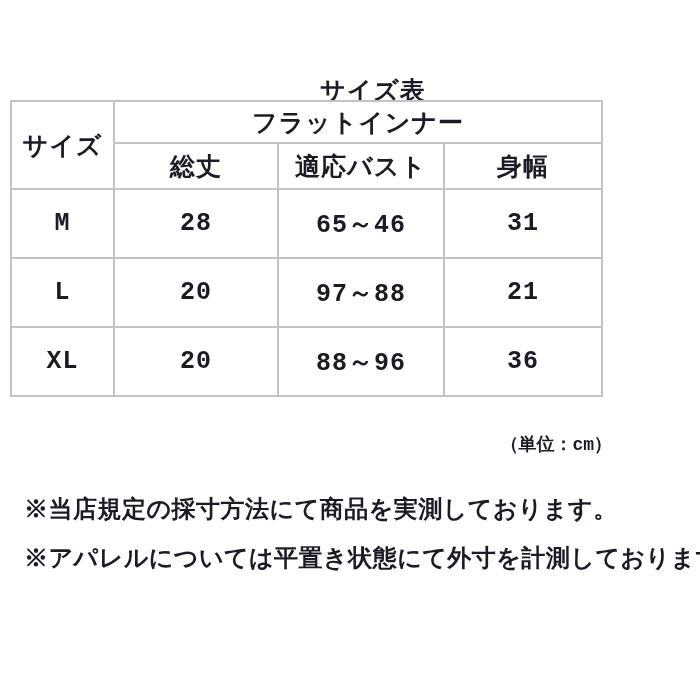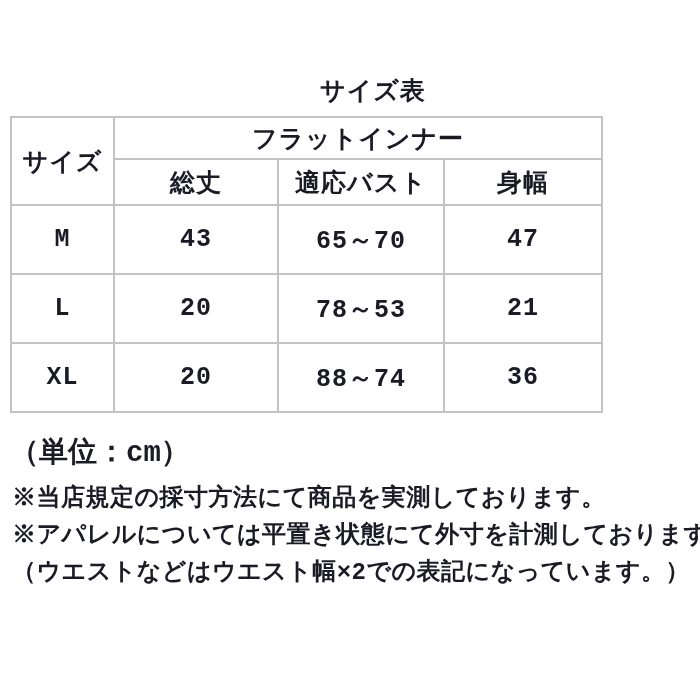--- a/index.html
+++ b/index.html
@@ -22,21 +22,21 @@
     left: 46px;
     right: 0;
     margin: 0;
     text-align: center;
     font-size: 25px;
     font-weight: bold;
     letter-spacing: 1px;
   }
   table.size-table {
     position: absolute;
-    top: 116px;
+    top: 100px;
     left: 10px;
     border-collapse: collapse;
     table-layout: fixed;
   }
   table.size-table th,
   table.size-table td {
     border: 2px solid #c3c3c3;
     background: #ffffff;
     text-align: center;
     vertical-align: middle;
@@ -50,31 +50,32 @@
   .col-bust  { width: 166px; }
   .col-width { width: 158px; }
   tr.group-row   { height: 42px; }
   tr.subhead-row { height: 46px; }
   tr.data-row    { height: 69px; }
   .unit-note {
     position: absolute;
     top: 432px;
     left: 10px;
     width: 602px;
-    font-size: 29px;
+    text-align: right;
+    font-size: 18px;
     font-weight: bold;
   }
   .notes {
     position: absolute;
     top: 480px;
     left: 12px;
     right: 2px;
   }
   .notes p {
-    margin: 0;
+    margin: 12px;
     font-size: 24px;
     font-weight: bold;
     line-height: 37px;
     white-space: nowrap;
     letter-spacing: 0.5px;
   }
 </style>
 </head>
 <body>
 
@@ -94,40 +95,39 @@
         <th rowspan="2">サイズ</th>
         <th colspan="3">フラットインナー</th>
       </tr>
       <tr class="subhead-row">
         <th>総丈</th>
         <th>適応バスト</th>
         <th>身幅</th>
       </tr>
       <tr class="data-row">
         <td>M</td>
-        <td>43</td>
-        <td>65～70</td>
-        <td>47</td>
+        <td>28</td>
+        <td>65～46</td>
+        <td>31</td>
       </tr>
       <tr class="data-row">
         <td>L</td>
         <td>20</td>
-        <td>78～53</td>
+        <td>97～88</td>
         <td>21</td>
       </tr>
       <tr class="data-row">
         <td>XL</td>
         <td>20</td>
-        <td>88～74</td>
+        <td>88～96</td>
         <td>36</td>
       </tr>
     </tbody>
   </table>
 
   <div class="unit-note">（単位：cm）</div>
 
   <div class="notes">
     <p>※当店規定の採寸方法にて商品を実測しております。</p>
     <p>※アパレルについては平置き状態にて外寸を計測しております。</p>
-    <p>（ウエストなどはウエスト幅×2での表記になっています。）</p>
   </div>
 
 </div>
 
 </body></html>

